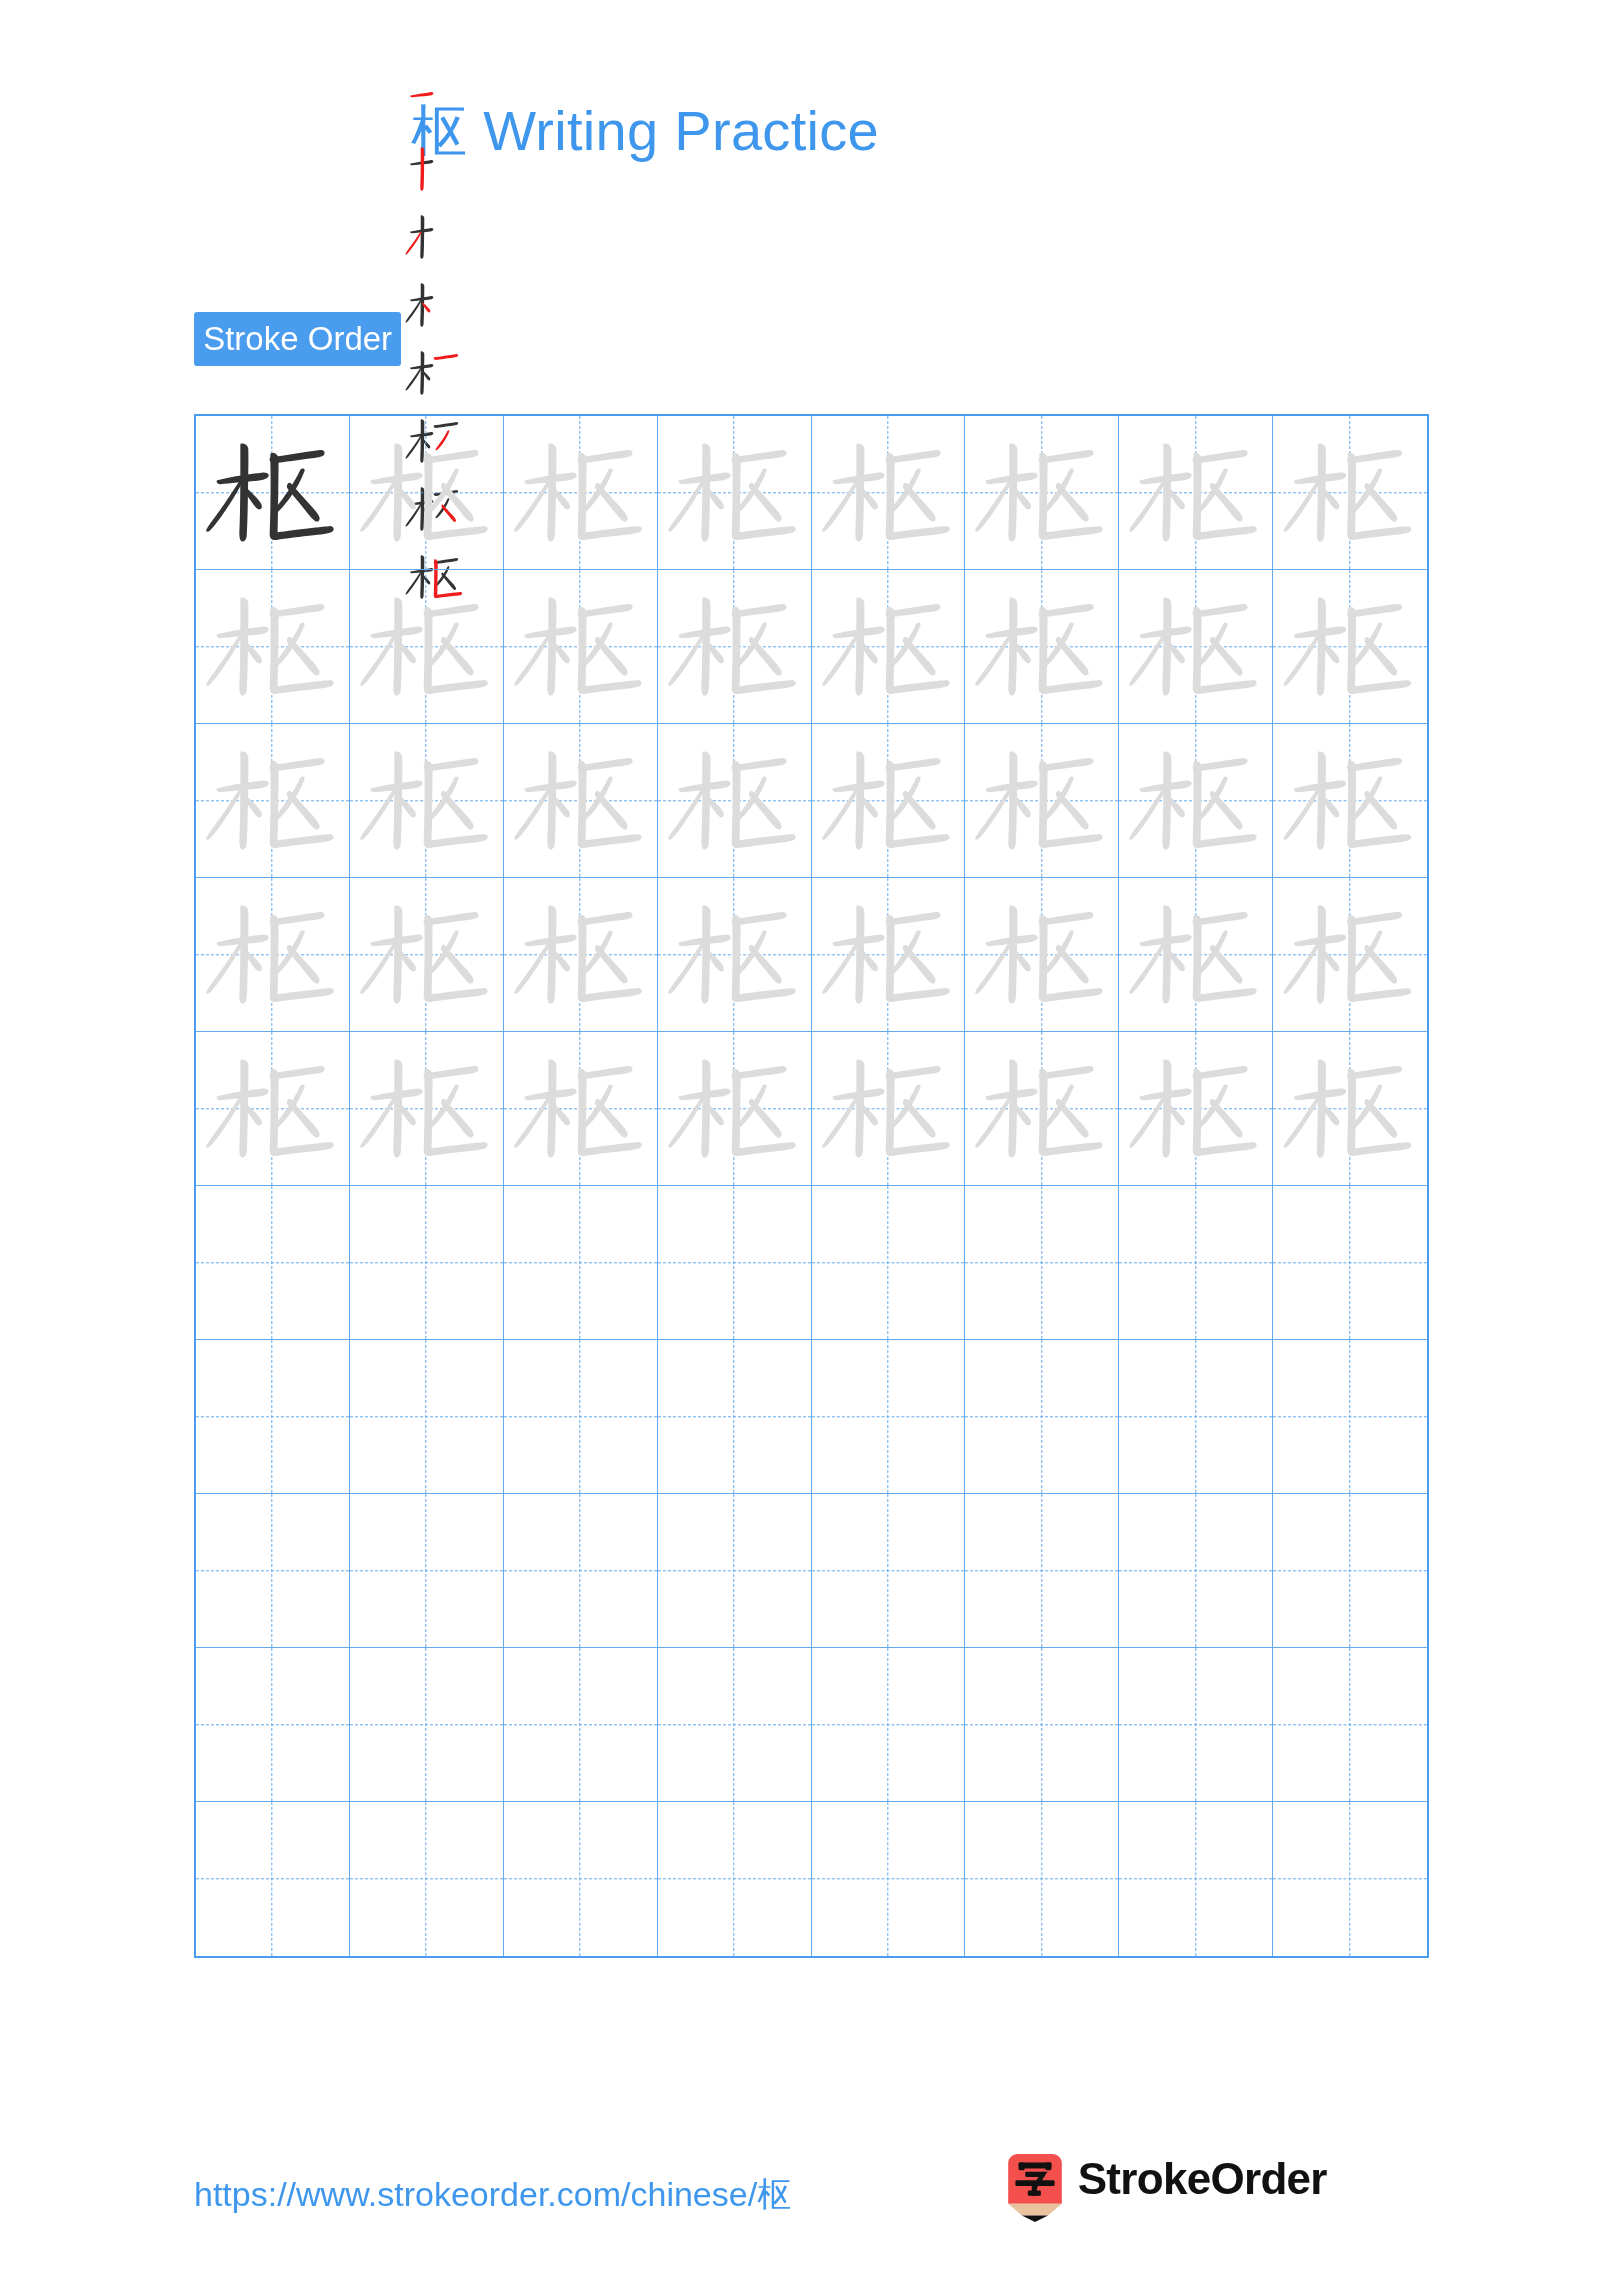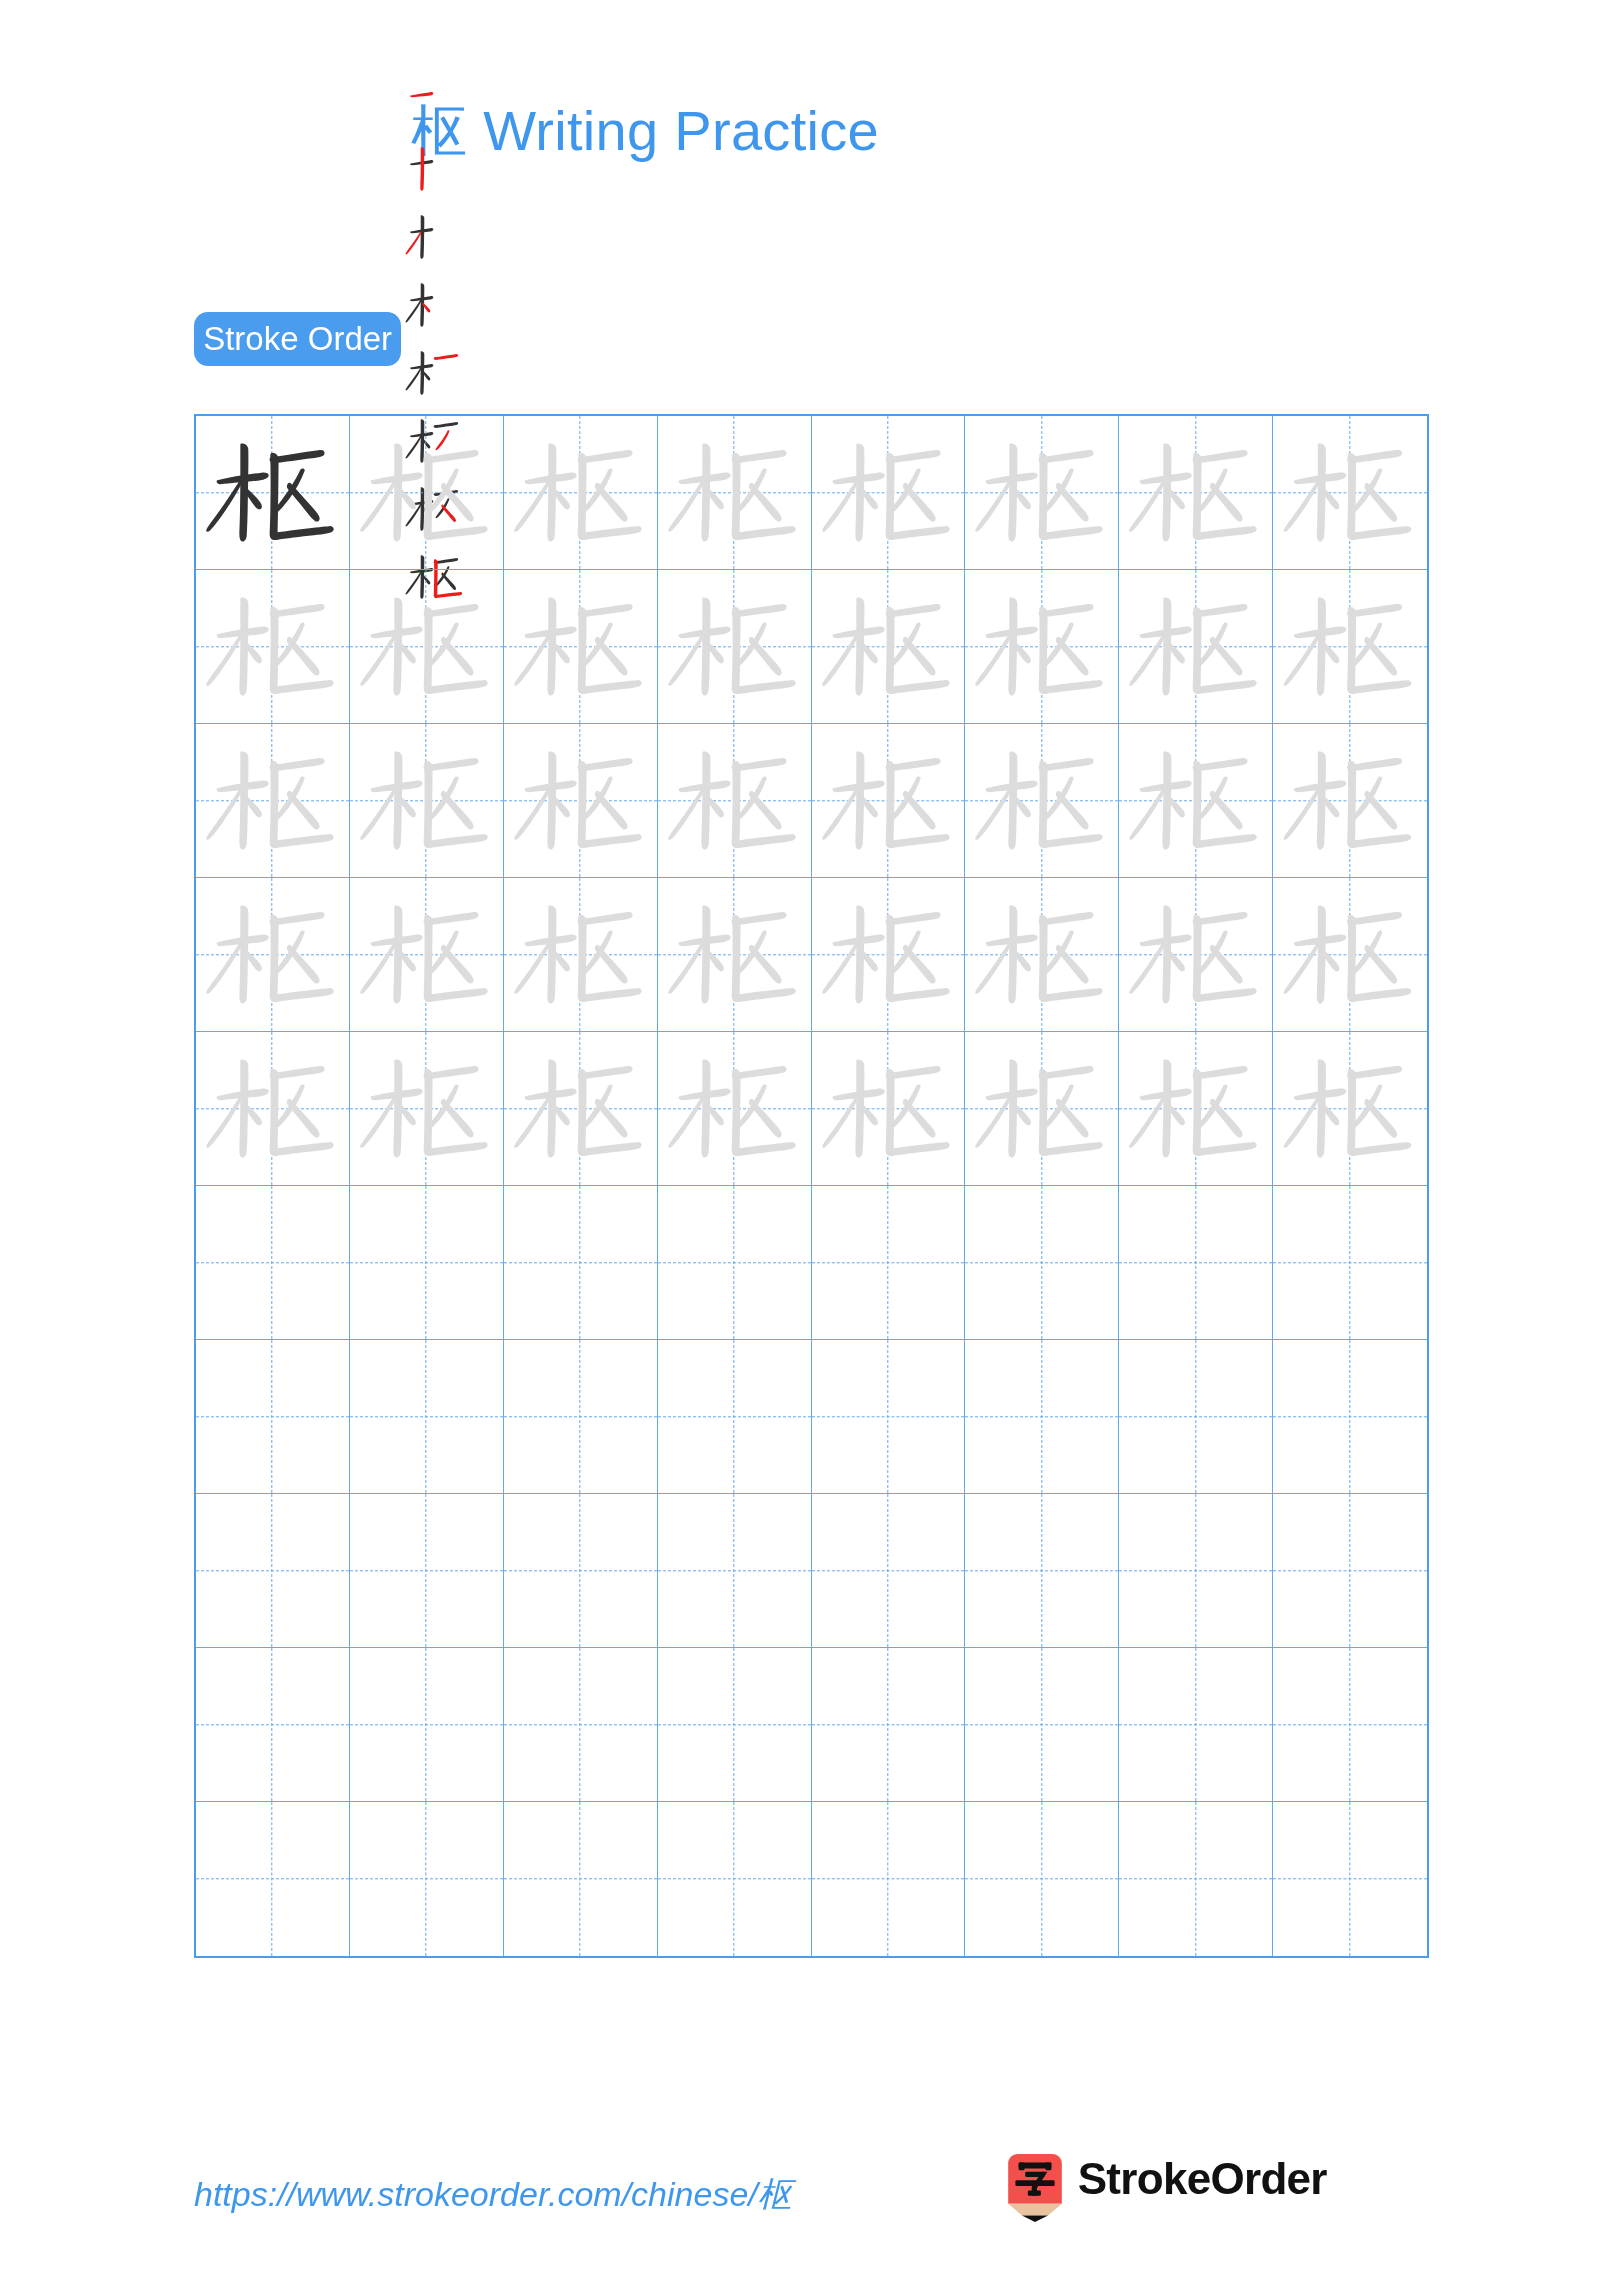--- a/index.html
+++ b/index.html
@@ -37,21 +37,21 @@
     height: 68px;
     display: flex;
     align-items: center;
   }
   #stroke-order-badge {
     background: #4A9CEE;
     color: #ffffff;
     font-size: 33px;
     line-height: 1;
     padding: 9.8px 9.2px 11.8px 9.2px;
-    border-radius: 14px;
+    border-radius: 3px;
     white-space: nowrap;
     font-weight: 400;
   }
   .stroke-step {
     width: 68px;
     height: 68px;
     flex: 0 0 68px;
     position: relative;
   }
   .stroke-step svg {
@@ -119,21 +119,20 @@
 
   
   #footer-url {
     position: absolute;
     left: 194px;
     top: 2172px;
     font-size: 34px;
     color: #3E97ED;
     white-space: nowrap;
     text-decoration: none;
-    font-style: italic;
   }
   #footer-logo {
     position: absolute;
     left: 1008px;
     top: 2154px;
     display: flex;
     align-items: flex-start;
     gap: 15.7px;
   }
   #logo-mark { width: 54px; height: 68px; display: block; }

